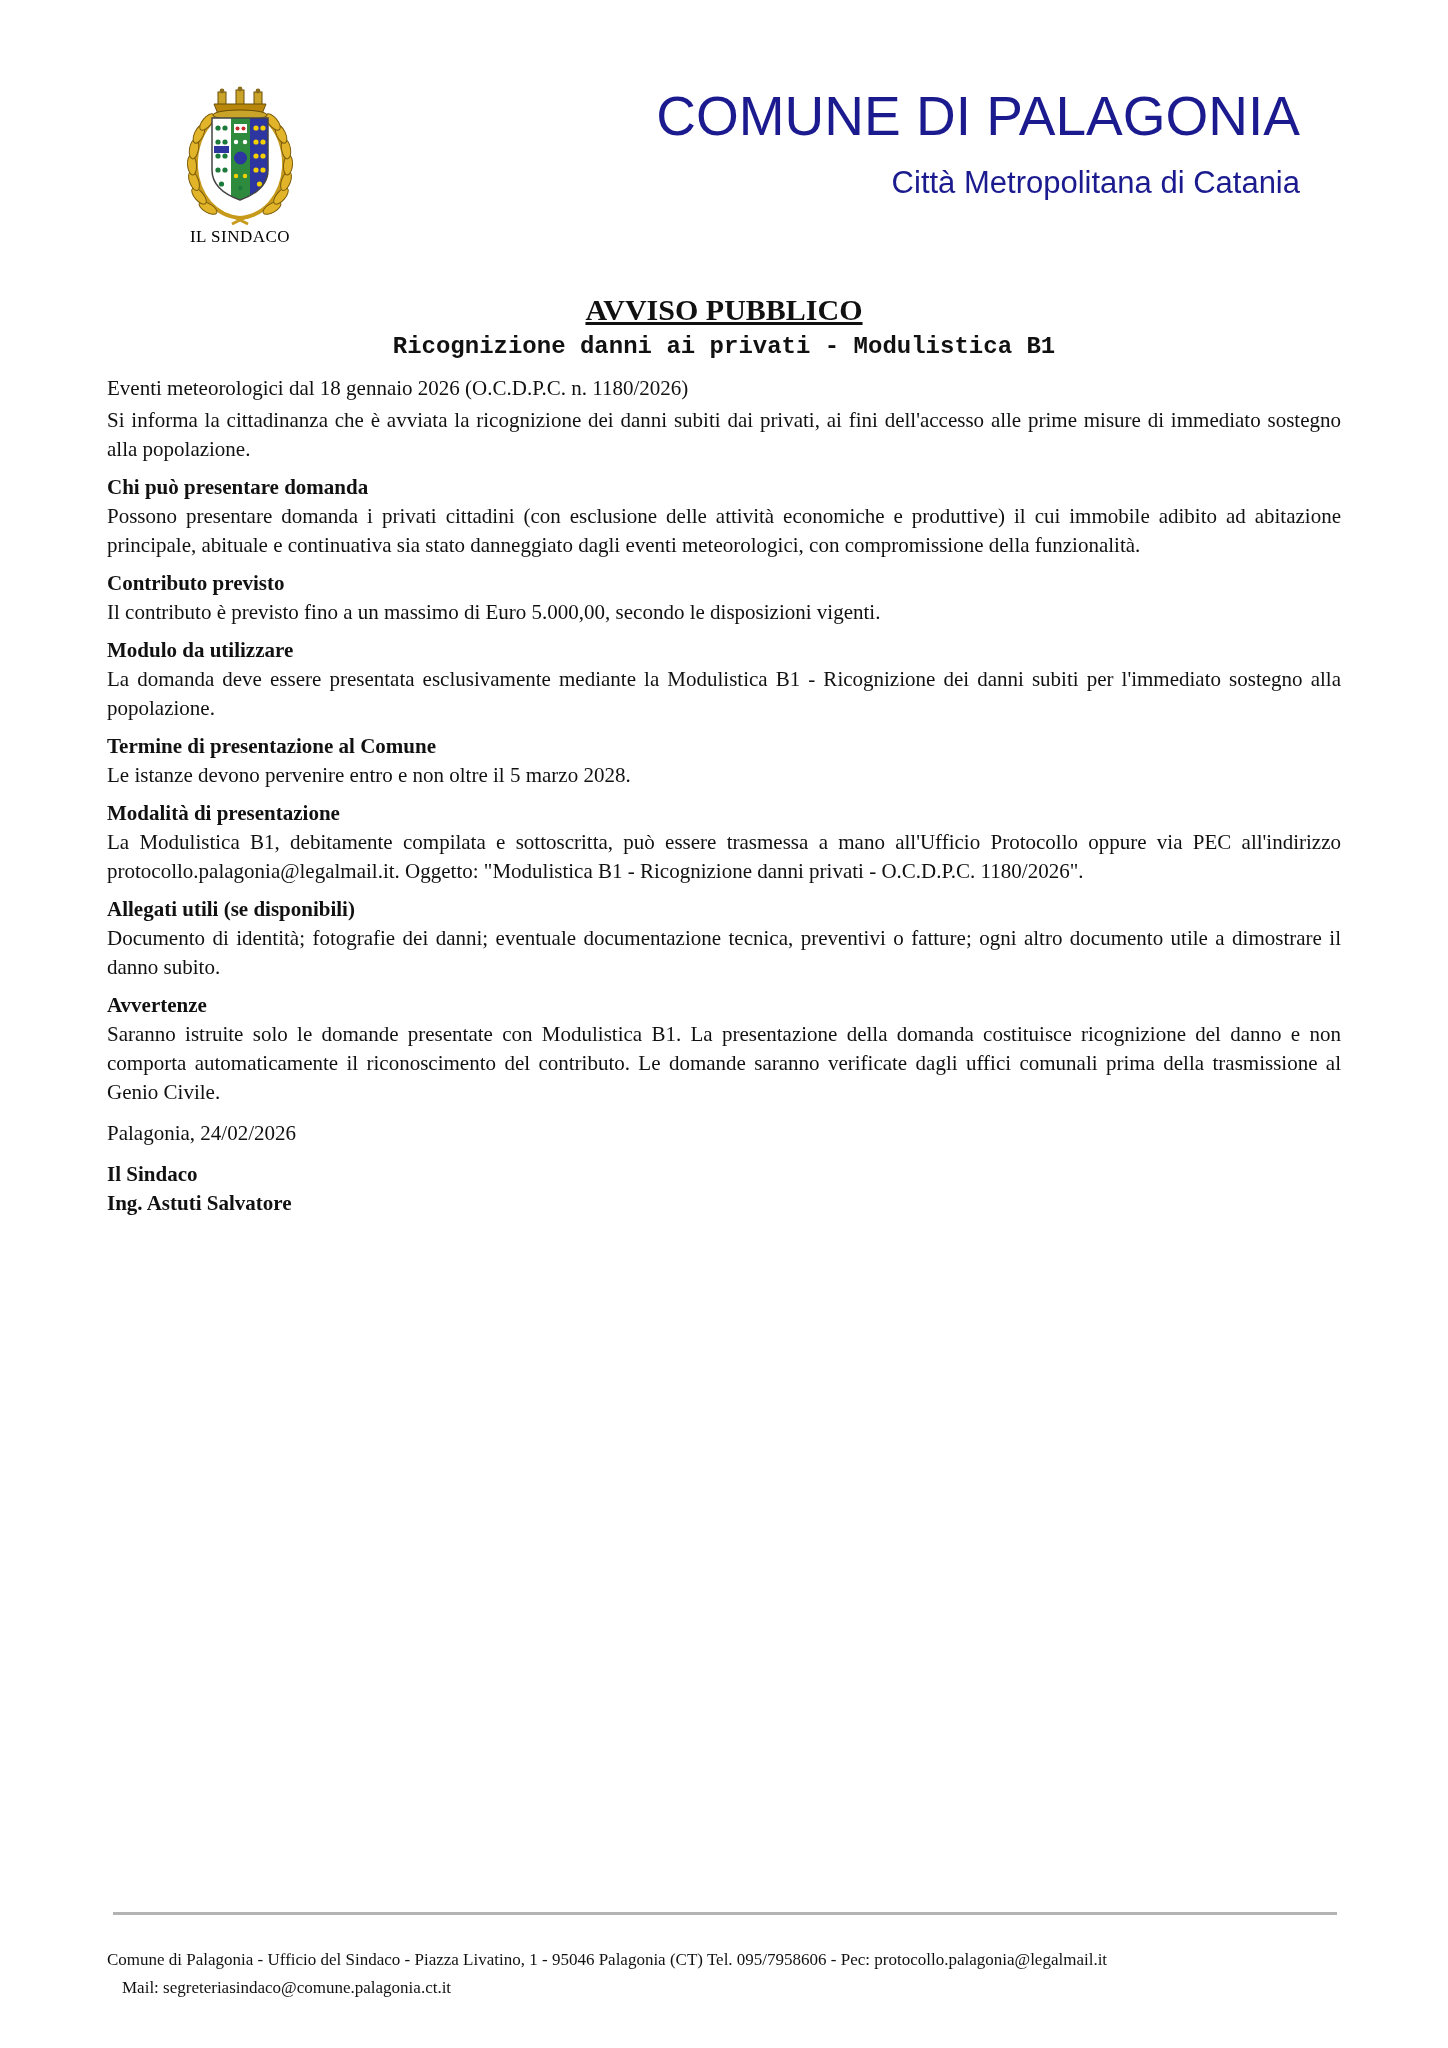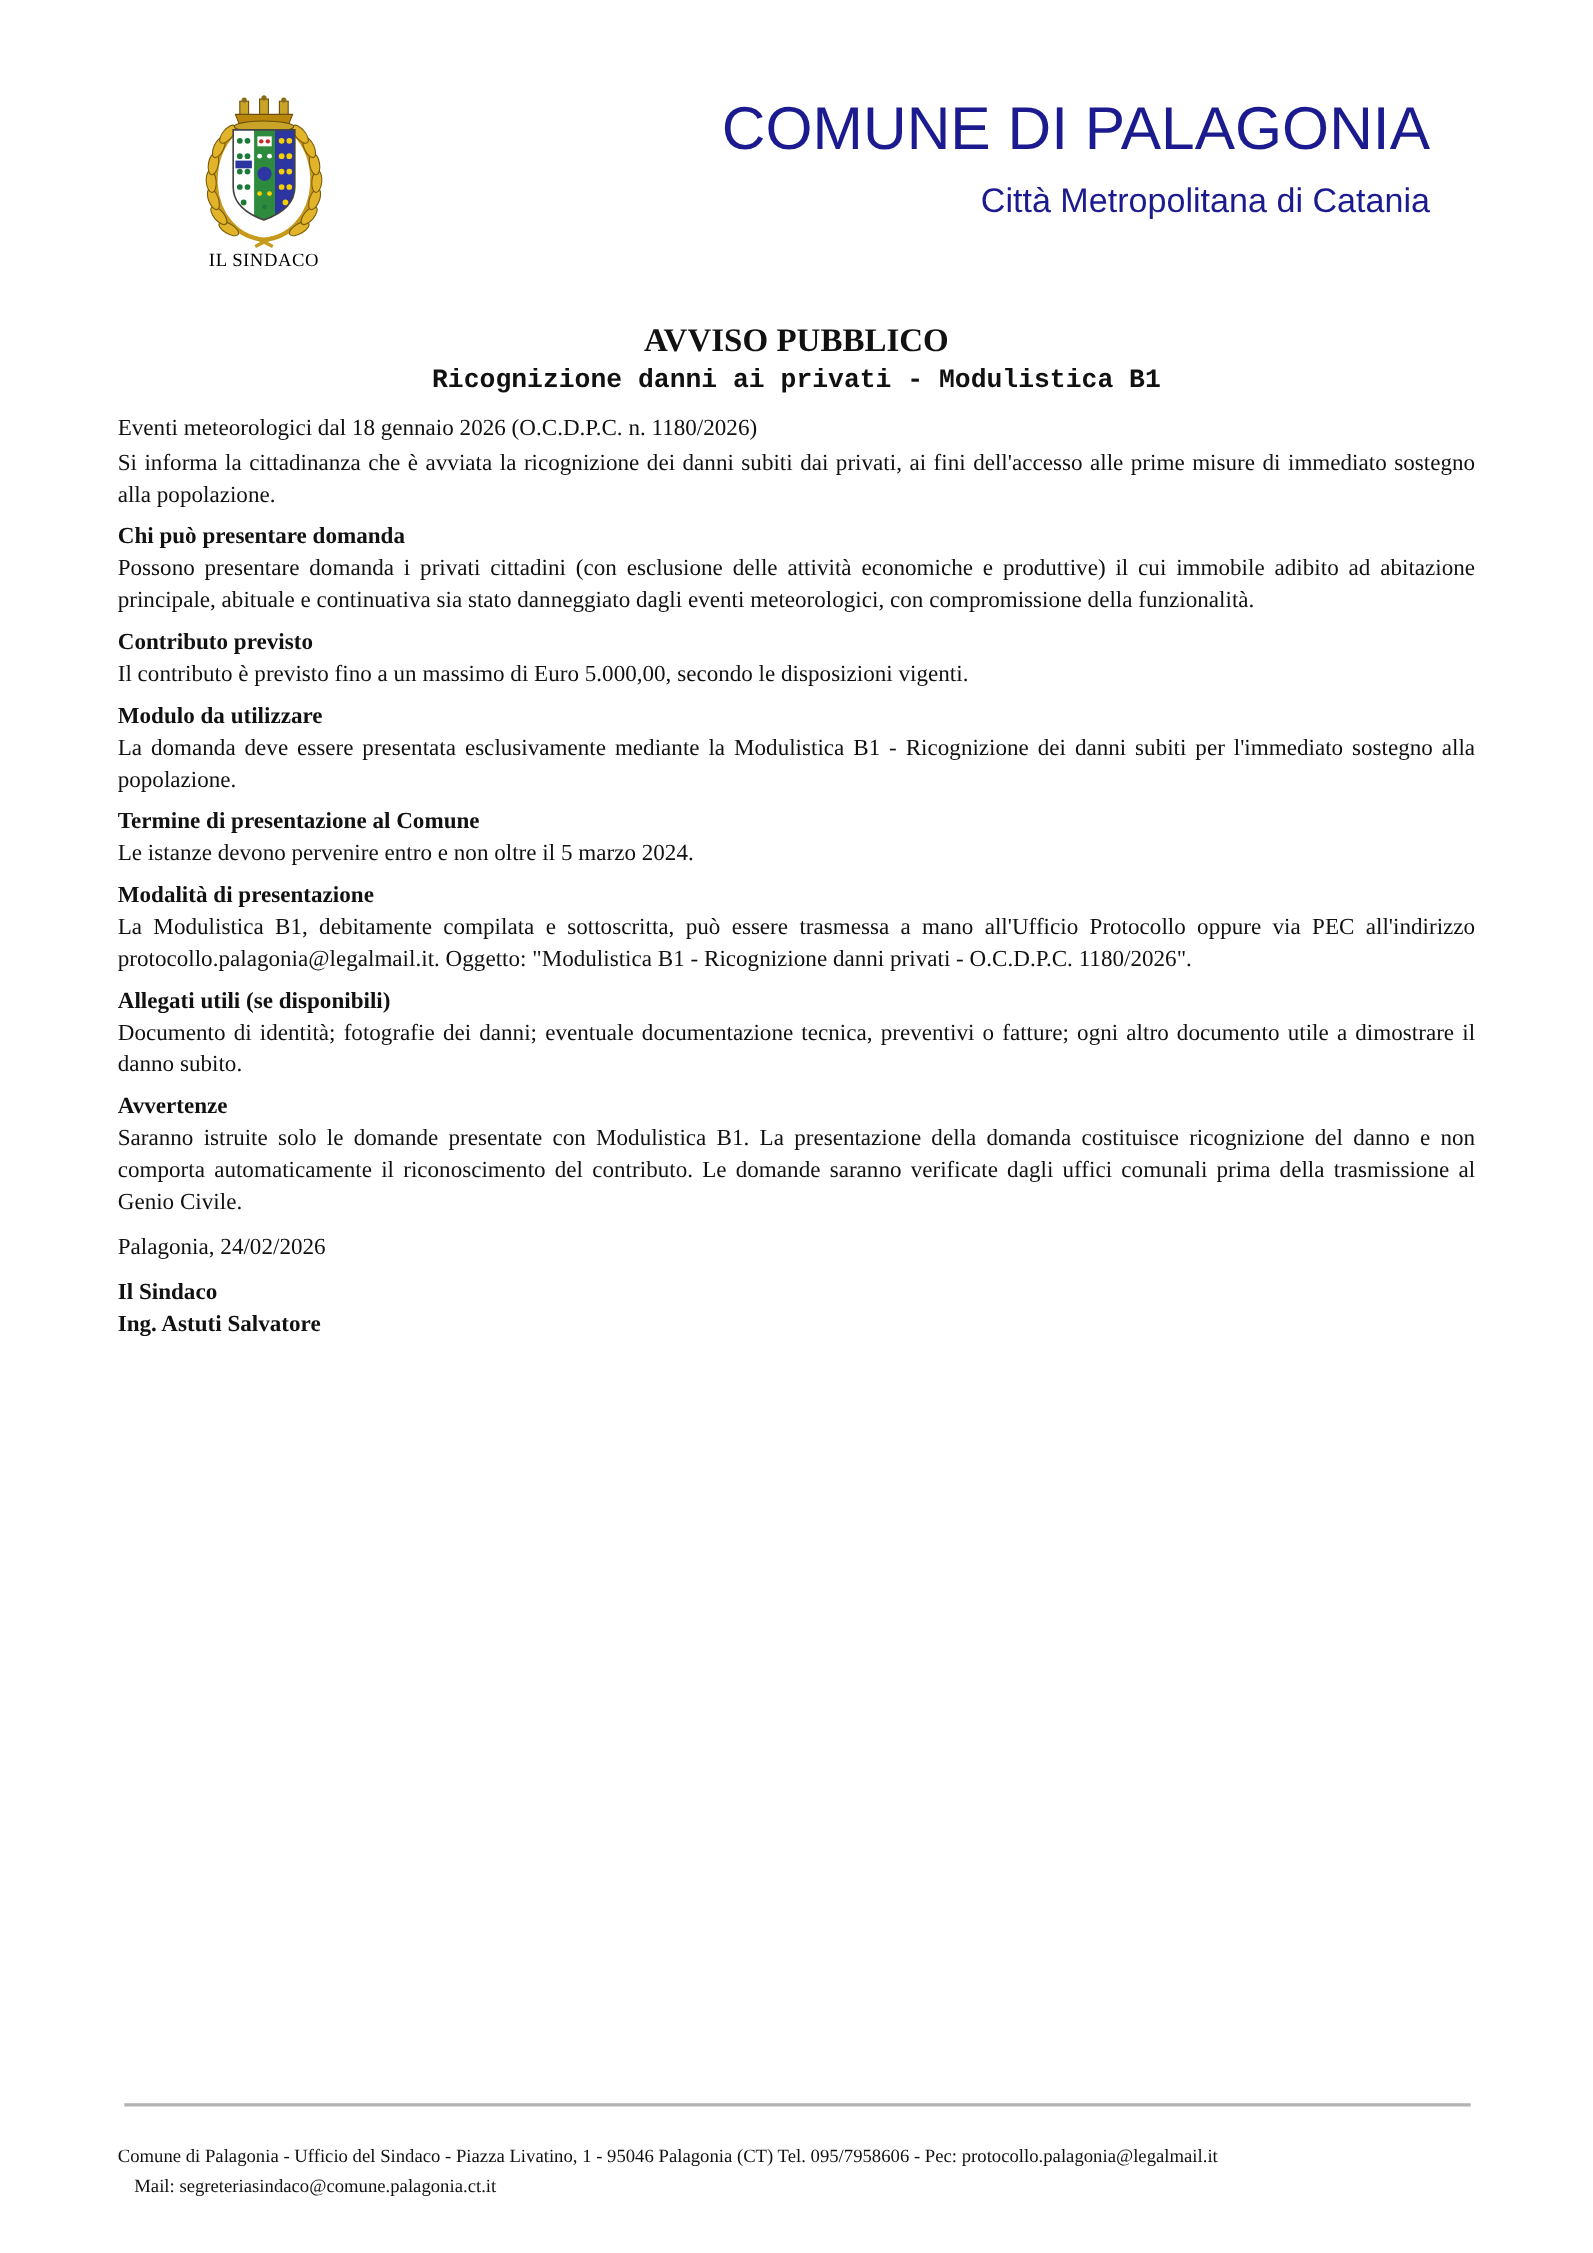--- a/index.html
+++ b/index.html
@@ -24,20 +24,21 @@
   .metro{
     font-family:Liberation Sans, sans-serif;font-size:31px;line-height:34px;
     font-weight:400;margin-top:18px;
   }
 
   
   .content{position:absolute;left:107px;top:0;width:1234px;}
   .title{
     margin:294px 0 0;font-size:30px;line-height:32px;font-weight:700;
     text-align:center;
+    text-decoration:underline;
   }
   .subtitle{margin:8px 0 0;font-size:24px;line-height:26px;font-weight:700;text-align:center;font-family:Liberation Mono, monospace;}
   .eventline{margin:16px 0 0;font-size:21px;line-height:24px;}
   .para{margin:0;font-size:21px;line-height:29px;text-align:justify;}
   .intro{margin-top:6px;}
   .sec-h{margin:9px 0 0;font-size:21px;line-height:29px;font-weight:700;}
   .dateline{margin:12px 0 0;font-size:21px;line-height:29px;}
   .sig-role{margin:12px 0 0;font-size:21px;line-height:29px;font-weight:700;}
   .sig-name{margin:0;font-size:21px;line-height:29px;font-weight:700;}
 
@@ -156,21 +157,21 @@
     <h3 class="sec-h">Chi può presentare domanda</h3>
     <p class="para">Possono presentare domanda i privati cittadini (con esclusione delle attività economiche e produttive) il cui immobile adibito ad abitazione principale, abituale e continuativa sia stato danneggiato dagli eventi meteorologici, con compromissione della funzionalità.</p>
 
     <h3 class="sec-h">Contributo previsto</h3>
     <p class="para">Il contributo è previsto fino a un massimo di Euro 5.000,00, secondo le disposizioni vigenti.</p>
 
     <h3 class="sec-h">Modulo da utilizzare</h3>
     <p class="para">La domanda deve essere presentata esclusivamente mediante la Modulistica B1 - Ricognizione dei danni subiti per l'immediato sostegno alla popolazione.</p>
 
     <h3 class="sec-h">Termine di presentazione al Comune</h3>
-    <p class="para">Le istanze devono pervenire entro e non oltre il 5 marzo 2024.</p>
+    <p class="para">Le istanze devono pervenire entro e non oltre il 5 marzo 2028.</p>
 
     <h3 class="sec-h">Modalità di presentazione</h3>
     <p class="para">La Modulistica B1, debitamente compilata e sottoscritta, può essere trasmessa a mano all'Ufficio Protocollo oppure via PEC all'indirizzo protocollo.palagonia@legalmail.it. Oggetto: "Modulistica B1 - Ricognizione danni privati - O.C.D.P.C. 1180/2026".</p>
 
     <h3 class="sec-h">Allegati utili (se disponibili)</h3>
     <p class="para">Documento di identità; fotografie dei danni; eventuale documentazione tecnica, preventivi o fatture; ogni altro documento utile a dimostrare il danno subito.</p>
 
     <h3 class="sec-h">Avvertenze</h3>
     <p class="para">Saranno istruite solo le domande presentate con Modulistica B1. La presentazione della domanda costituisce ricognizione del danno e non comporta automaticamente il riconoscimento del contributo. Le domande saranno verificate dagli uffici comunali prima della trasmissione al Genio Civile.</p>
 

